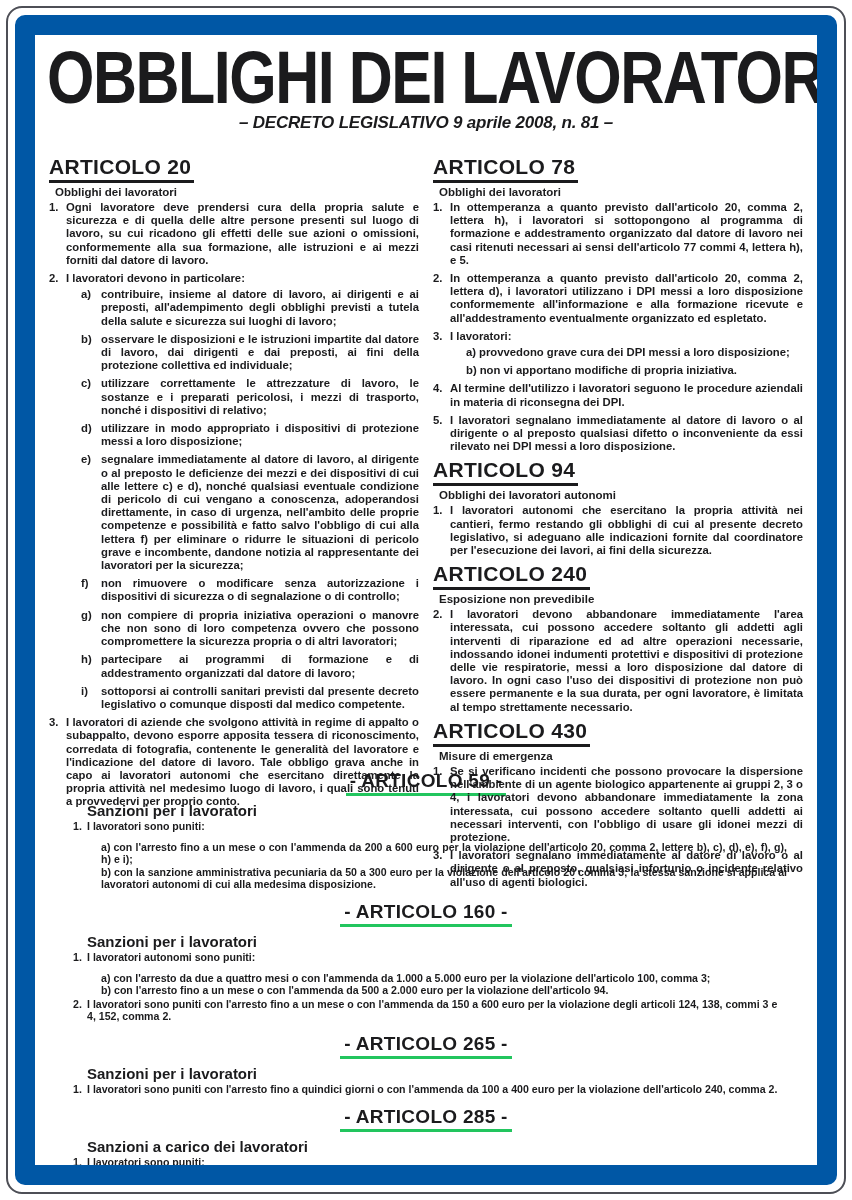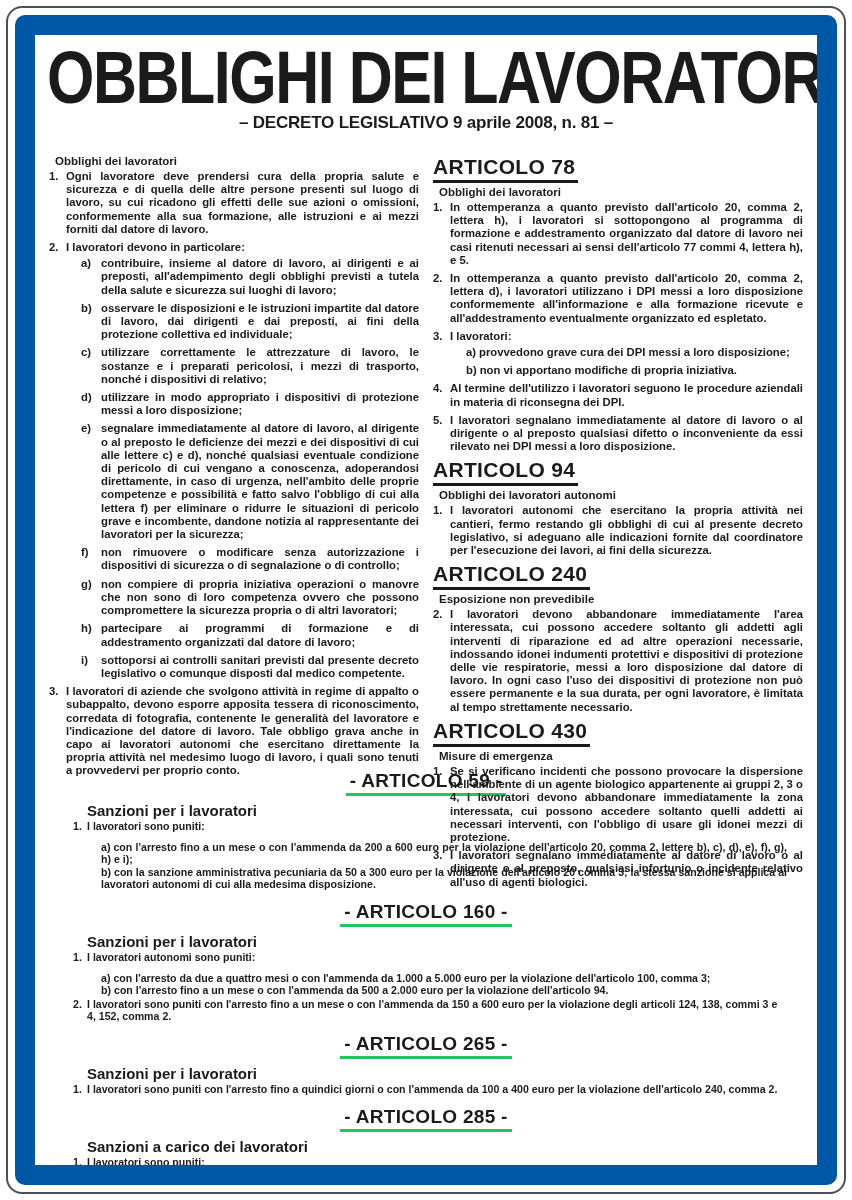--- a/index.html
+++ b/index.html
@@ -22,21 +22,21 @@
   }
   
   .title-wrap { text-align:center; height:92px; }
   .poster-title {
     margin:0; font-size:61px; font-weight:bold; letter-spacing:-1.5px;
     display:inline-block; transform:scale(1.0,1.22); transform-origin:center 30px;
     white-space:nowrap; color:#1b1b1d;
   }
   .poster-subtitle {
     margin:2px 0 0; text-align:center; font-size:17px; font-weight:bold;
-    letter-spacing:-0.2px;
+    font-style:italic; letter-spacing:-0.2px;
   }
   .divider { height:3px; background:#1b1b1d; border:0; }
   .divider.under-subtitle { width:330px; margin:11px auto 8px; }
   .divider.above-bottom { width:360px; margin:4px auto 4px; }
   
   .columns { display:flex; gap:14px; padding:0 2px; min-height:606px; }
   .col { flex:1 1 0; min-width:0; }
   
   .art-heading-wrap { margin:3px 0 3px; }
   .art-heading {
@@ -81,20 +81,21 @@
 
         <div class="title-wrap">
           <h1 class="poster-title">OBBLIGHI DEI LAVORATORI</h1>
         </div>
         <p class="poster-subtitle">–  DECRETO LEGISLATIVO 9 aprile 2008, n. 81  –</p>
         <div class="divider under-subtitle"></div>
 
         <div class="columns">
           <div class="col" id="left-col">
               <section class="article">
+                <div class="art-heading-wrap"><h2 class="art-heading">ARTICOLO 20</h2></div>
                 <p class="art-sub">Obblighi dei lavoratori</p>
                 <div class="item"><span class="lbl">1.</span><span class="txt">Ogni lavoratore deve prendersi cura della propria salute e sicurezza e di quella delle altre persone presenti sul luogo di lavoro, su cui ricadono gli effetti delle sue azioni o omissioni, conformemente alla sua formazione, alle istruzioni e ai mezzi forniti dal datore di lavoro.</span></div>
                 <div class="item"><span class="lbl">2.</span><span class="txt">I lavoratori devono in particolare:</span><div class="subwrap">
                     <div class="subitem"><span class="lbl">a)</span><span class="txt">contribuire, insieme al datore di lavoro, ai dirigenti e ai preposti, all'adempimento degli obblighi previsti a tutela della salute e sicurezza sui luoghi di lavoro;</span></div>
                     <div class="subitem"><span class="lbl">b)</span><span class="txt">osservare le disposizioni e le istruzioni impartite dal datore di lavoro, dai dirigenti e dai preposti, ai fini della protezione collettiva ed individuale;</span></div>
                     <div class="subitem"><span class="lbl">c)</span><span class="txt">utilizzare correttamente le attrezzature di lavoro, le sostanze e i preparati pericolosi, i mezzi di trasporto, nonché i dispositivi di relativo;</span></div>
                     <div class="subitem"><span class="lbl">d)</span><span class="txt">utilizzare in modo appropriato i dispositivi di protezione messi a loro disposizione;</span></div>
                     <div class="subitem"><span class="lbl">e)</span><span class="txt">segnalare immediatamente al datore di lavoro, al dirigente o al preposto le deficienze dei mezzi e dei dispositivi di cui alle lettere c) e d), nonché qualsiasi eventuale condizione di pericolo di cui vengano a conoscenza, adoperandosi direttamente, in caso di urgenza, nell'ambito delle proprie competenze e possibilità e fatto salvo l'obbligo di cui alla lettera f) per eliminare o ridurre le situazioni di pericolo grave e incombente, dandone notizia al rappresentante dei lavoratori per la sicurezza;</span></div>
                     <div class="subitem"><span class="lbl">f)</span><span class="txt">non rimuovere o modificare senza autorizzazione i dispositivi di sicurezza o di segnalazione o di controllo;</span></div>
                     <div class="subitem"><span class="lbl">g)</span><span class="txt">non compiere di propria iniziativa operazioni o manovre che non sono di loro competenza ovvero che possono compromettere la sicurezza propria o di altri lavoratori;</span></div>

